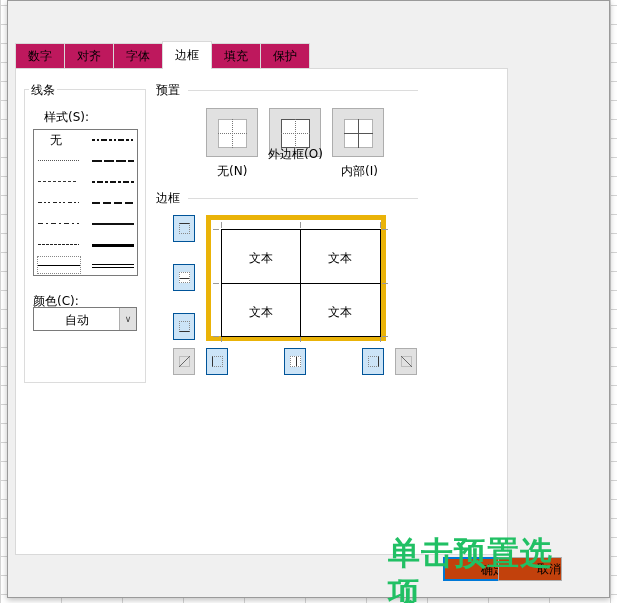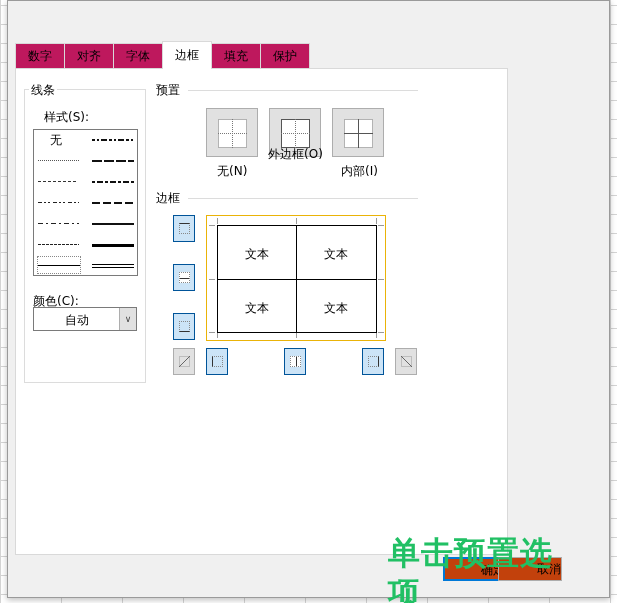--- a/index.html
+++ b/index.html
@@ -79,21 +79,21 @@
     position: absolute; width: 22px; height: 27px;
     background: #cce4f7; border: 1px solid #005499; cursor: pointer;
   }
   .side-btn.off { background: #e1e1e1; border-color: #adadad; }
   .mini {
     position: absolute; left: 5px; top: 7px; width: 11px; height: 11px;
     border: 1px dotted #888;
   }
   .preview {
     position: absolute; left: 190px; top: 146px; width: 180px; height: 126px;
-    border: 1px solid #eab308; background: #fff;
+    border: 5px solid #eab308; background: #fff;
   }
   .cell {
     position: absolute; font-size: 12px; text-align: center; width: 80px;
   }
   .hint { position: absolute; left: 14px; top: 331px; font-size: 12px; }
   .btn {
     position: absolute; top: 556px; height: 24px; width: 64px;
     background: #c2410c; border: 1px solid #adadad; text-align: right; line-height: 22px; cursor: pointer;
   }
   .btn.primary { border: 2px solid #0078d7; }

